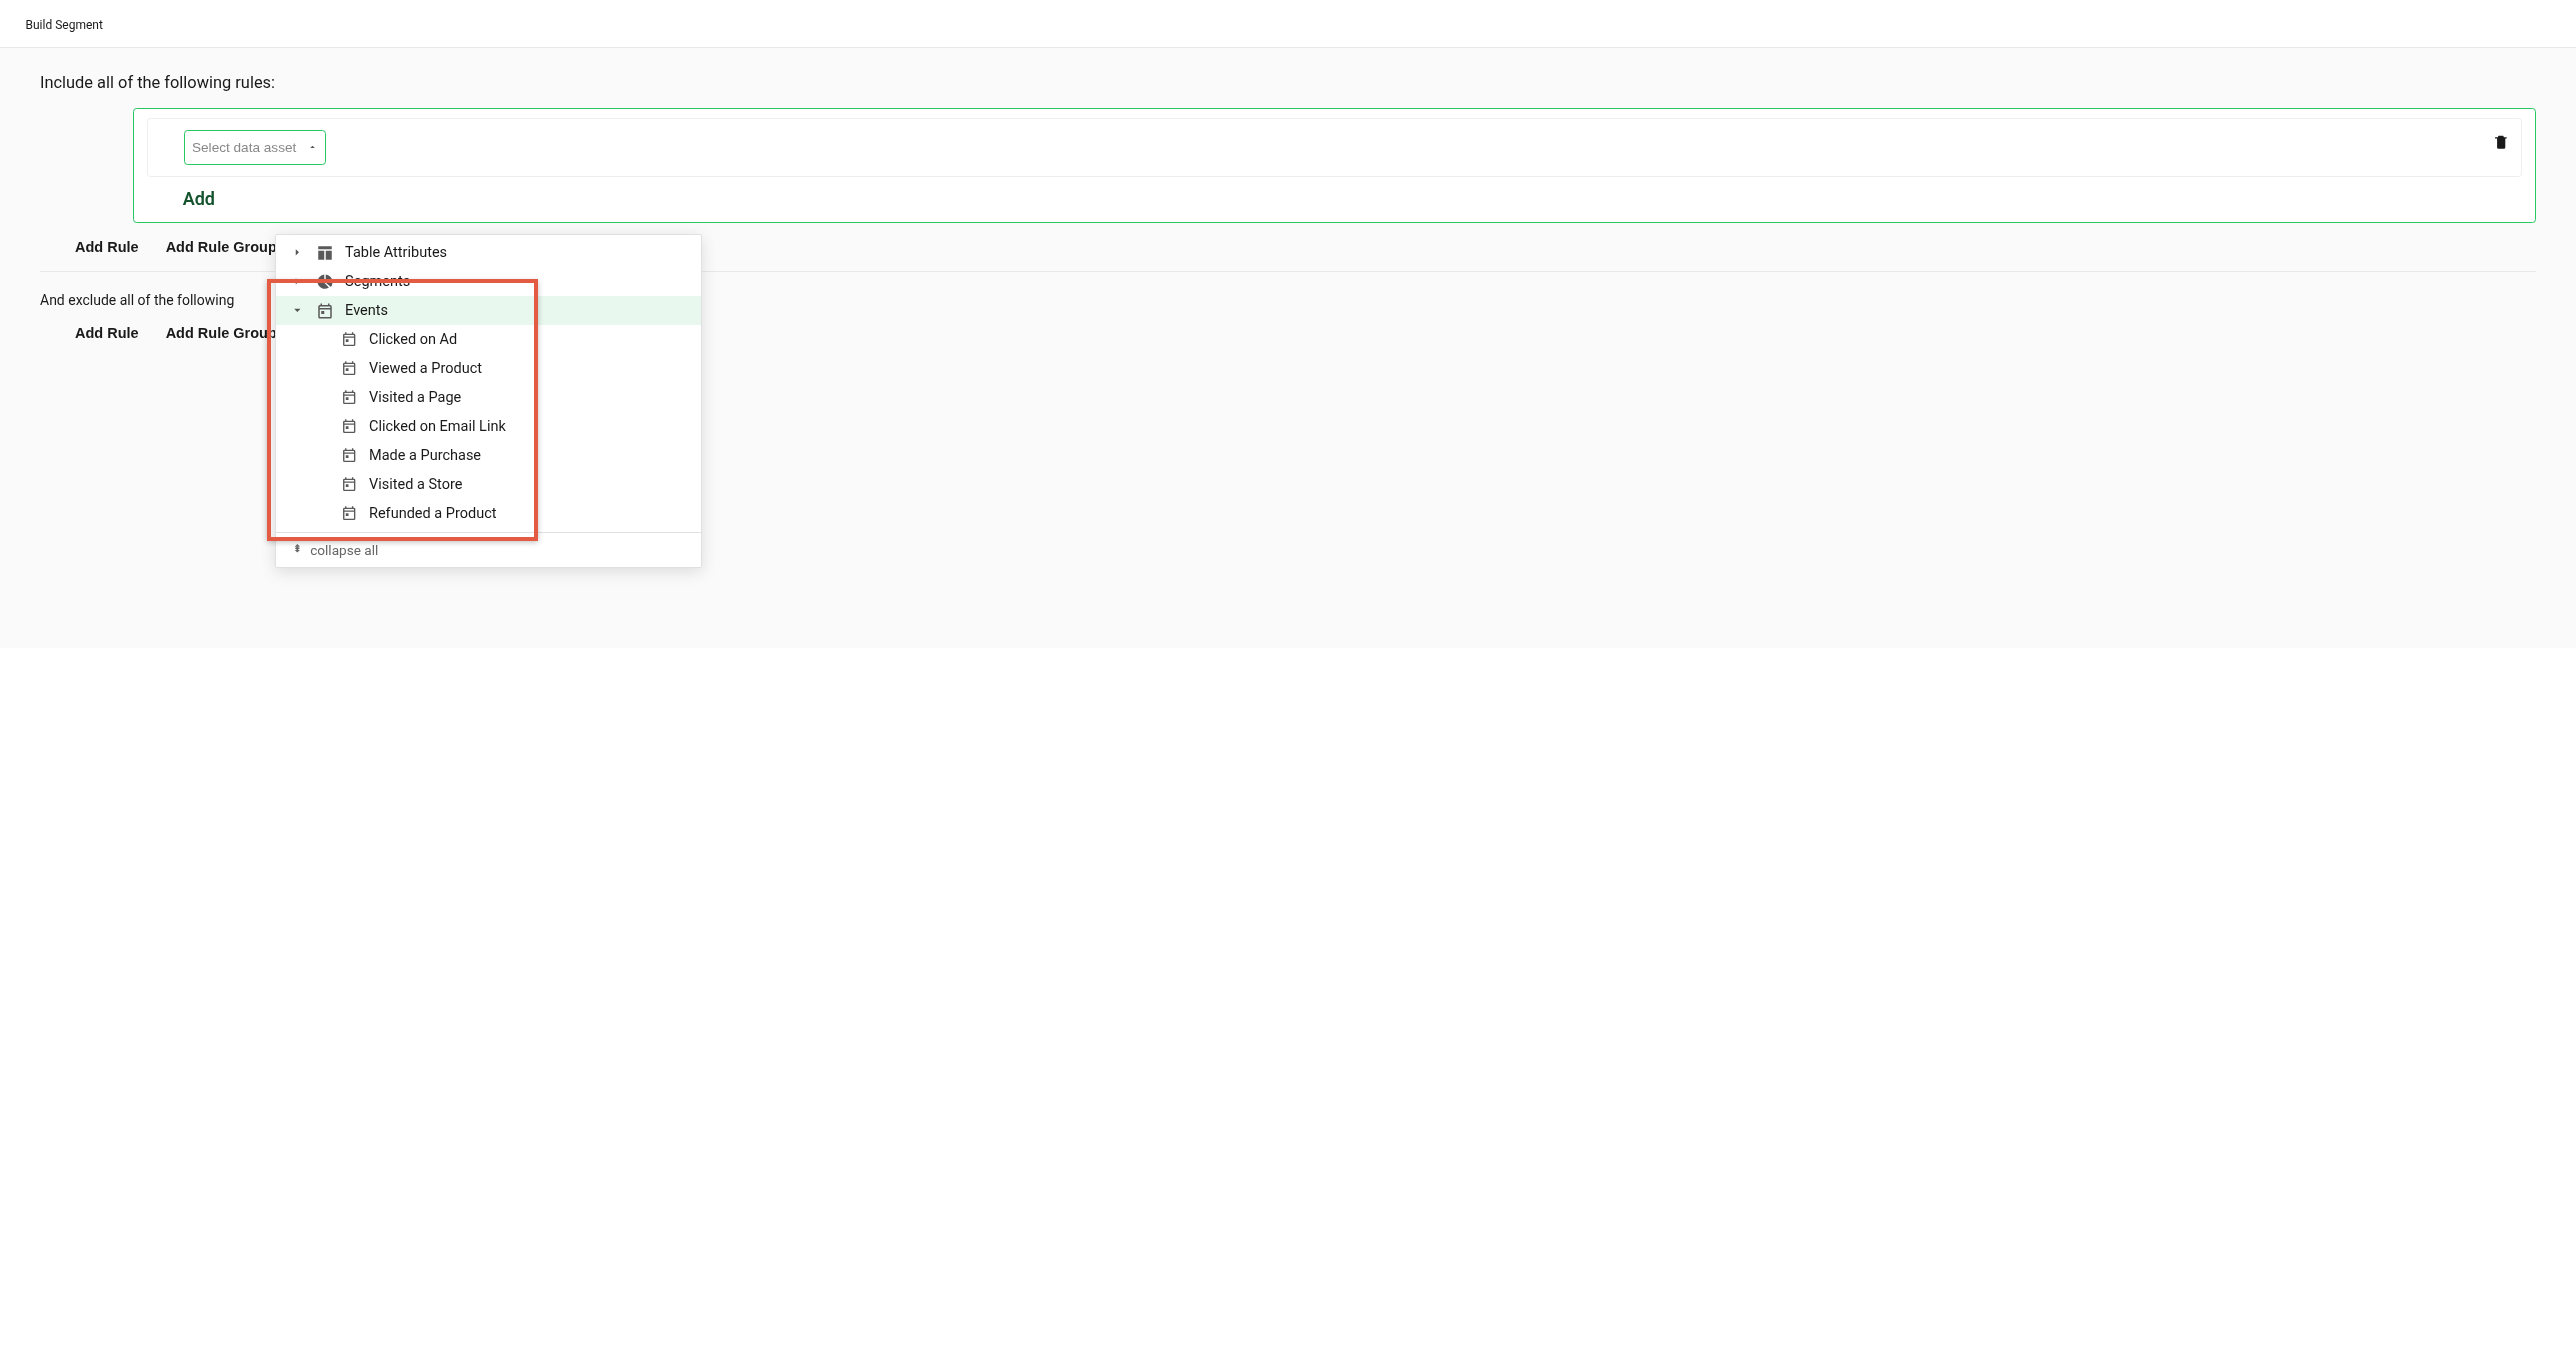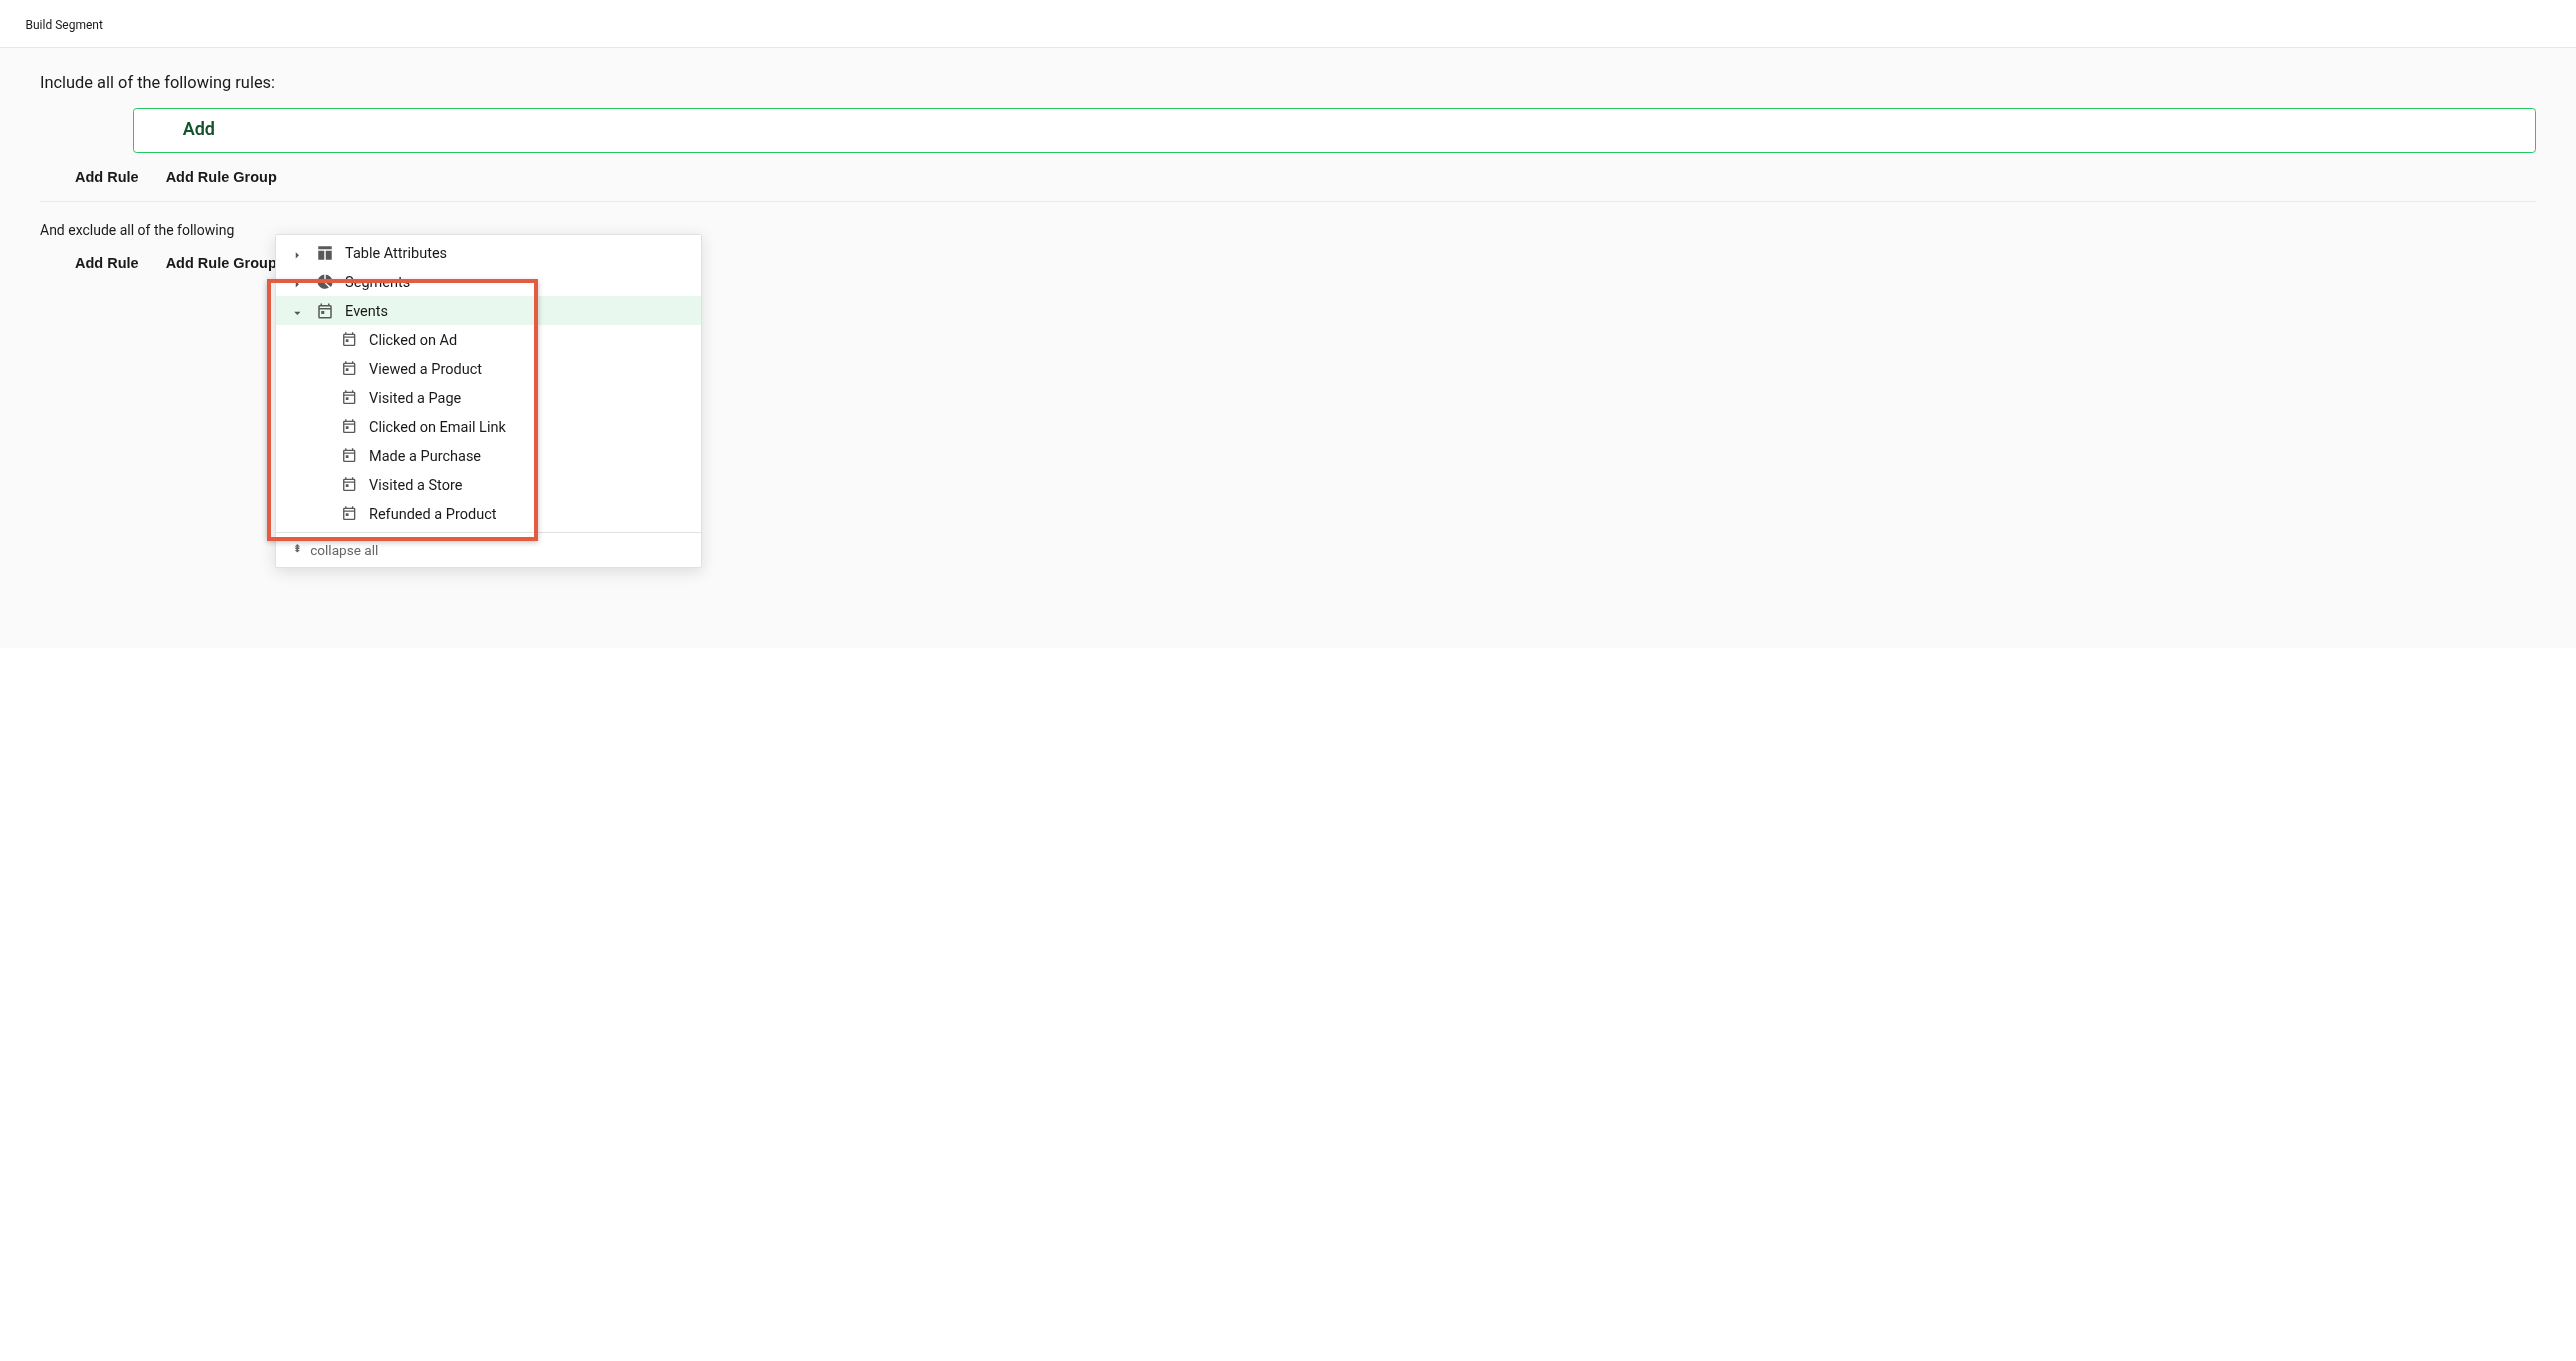--- a/index.html
+++ b/index.html
@@ -146,21 +146,21 @@
       border: 0.9px solid #e0e0e0;
       border-radius: 1.8px;
       box-shadow: 0 3.6px 16.4px rgba(0,0,0,0.12);
       z-index: 50;
     }
     .tree-list {
       padding: 3.6px 0;
     }
     .tree-item {
       display: flex;
-      align-items: flex-end;
+      align-items: center;
       gap: 11px;
       padding: 5.5px 12.7px;
       font-size: 14.5px;
       color: #1a1a1a;
       cursor: pointer;
     }
     .tree-item.expanded-row {
       background: #e8f8ee;
     }
     .tree-item .chevron {
@@ -231,20 +231,35 @@
     <div class="header-title">Build Segment</div>
   </div>
 
   <div class="content">
 
     <div class="section-label">Include all of the following rules:</div>
 
     <div class="rule-group-indent">
       <div class="rule-group-box">
 
+        <div class="rule-row">
+          <div class="select-wrap">
+            <input class="select-input" type="text" placeholder="Select data asset" style="">
+            <span class="select-caret">
+              <svg viewBox="0 0 24 24">
+                  <path d="M7 14l5-5 5 5z"></path>
+                </svg>
+            </span>
+          </div>
+          <button class="trash-btn">
+            <svg viewBox="0 0 24 24">
+              <path d="M6 7h12v13a2 2 0 0 1-2 2H8a2 2 0 0 1-2-2V7zm3-4h6l1 2h4v2H3V5h4l1-2z"></path>
+            </svg>
+          </button>
+        </div>
 
         <div class="inner-add">Add </div>
       </div>
     </div>
 
     <div class="btn-row">
       <button class="link-btn">Add Rule</button>
       <button class="link-btn">Add Rule Group</button>
     </div>
 

